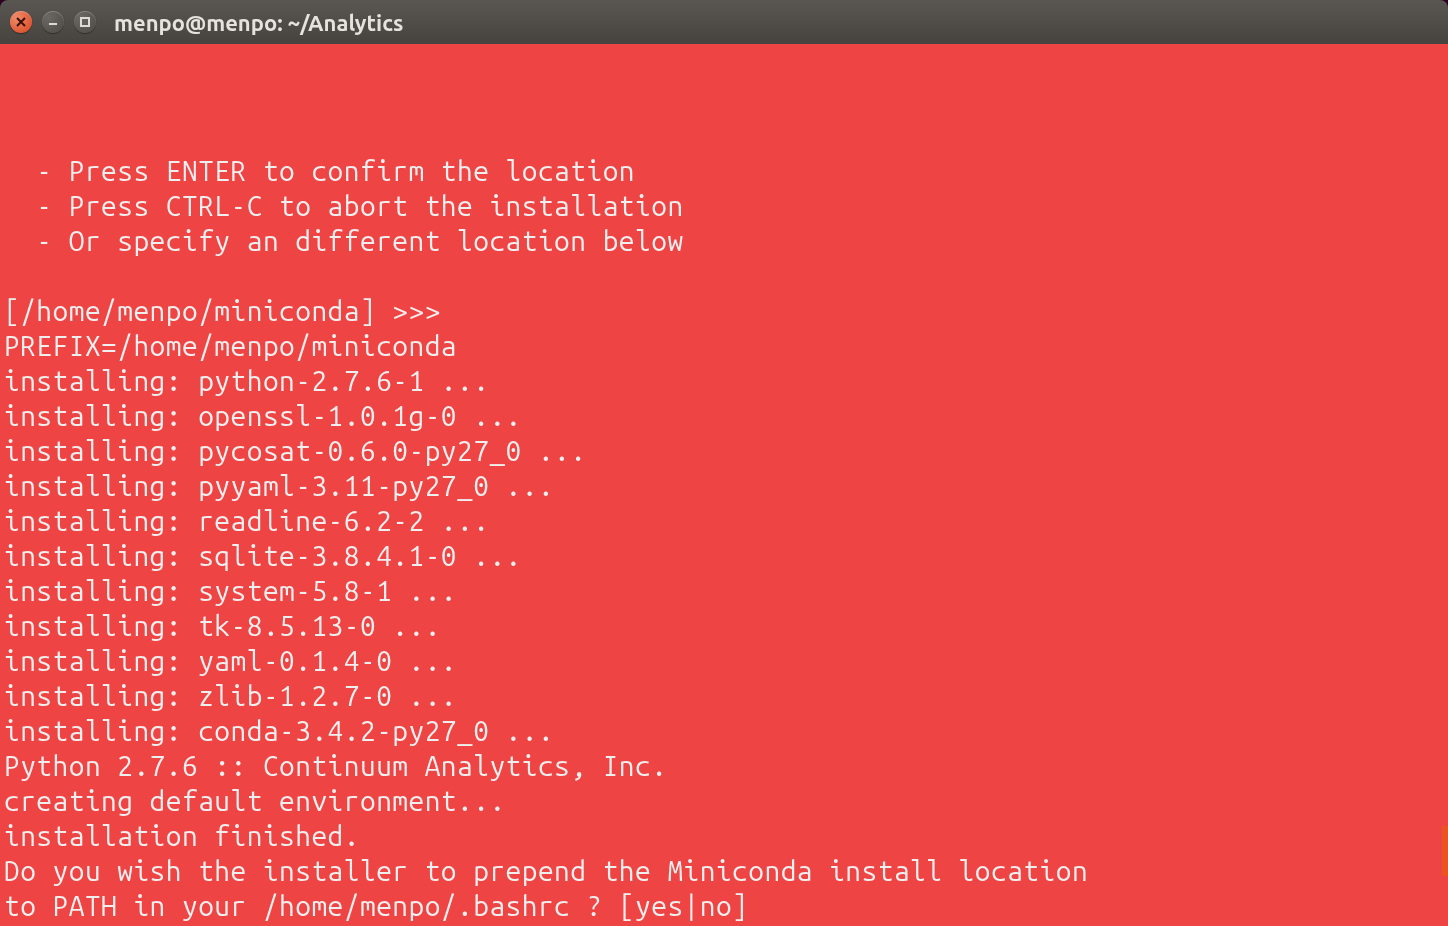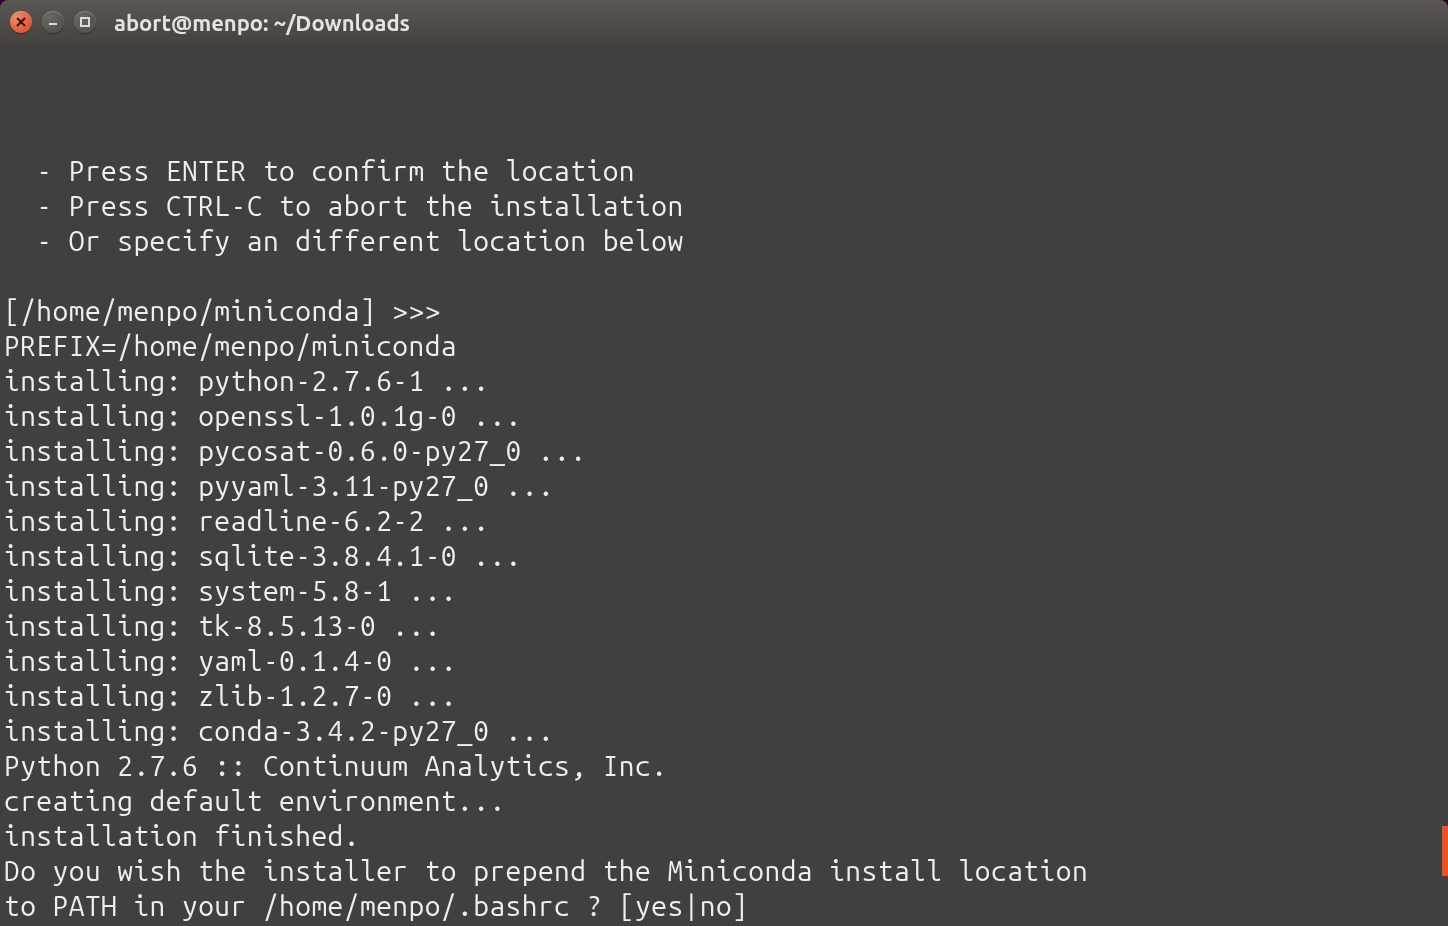--- a/index.html
+++ b/index.html
@@ -49,21 +49,21 @@
   .wbtn.minimize { background: radial-gradient(circle at 30% 30%, #6b6863, #4c4945); color: #2a2824; }
   .wbtn.maximize { background: radial-gradient(circle at 30% 30%, #6b6863, #4c4945); color: #2a2824; }
   .wbtn svg { width: 12px; height: 12px; }
 
   .title-text { white-space: pre; }
 
   
   .terminal {
     width: 100%;
     height: calc(100% - 44px);
-    background: #404040;
+    background: #ef4444;
     box-sizing: border-box;
     padding: 4px 4px 0 4px;
     line-height: 35px;
     letter-spacing: 0.5px;
     white-space: pre;
     position: relative;
   }
   .line { white-space: pre; }
   .scroll-indicator {
     position: absolute;
@@ -88,20 +88,20 @@
       <svg viewBox="0 0 12 12">
           <path d="M2 8 L10 8" stroke="#ddd9d3" stroke-width="2" fill="none"></path>
         </svg>
     </div>
     <div class="wbtn maximize">
       <svg viewBox="0 0 12 12">
           <rect x="2" y="2" width="8" height="8" stroke="#ddd9d3" stroke-width="2" fill="none"></rect>
         </svg>
     </div>
   </div>
-  <span class="title-text">abort@menpo: ~/Downloads</span>
+  <span class="title-text">menpo@menpo: ~/Analytics</span>
 </div>
 
 <div class="terminal">
   <div id="term-lines"><div class="line">&nbsp;</div><div class="line">  - Press ENTER to confirm the location</div><div class="line">  - Press CTRL-C to abort the installation</div><div class="line">  - Or specify an different location below</div><div class="line">&nbsp;</div><div class="line">[/home/menpo/miniconda] &gt;&gt;&gt; </div><div class="line">PREFIX=/home/menpo/miniconda</div><div class="line">installing: python-2.7.6-1 ...</div><div class="line">installing: openssl-1.0.1g-0 ...</div><div class="line">installing: pycosat-0.6.0-py27_0 ...</div><div class="line">installing: pyyaml-3.11-py27_0 ...</div><div class="line">installing: readline-6.2-2 ...</div><div class="line">installing: sqlite-3.8.4.1-0 ...</div><div class="line">installing: system-5.8-1 ...</div><div class="line">installing: tk-8.5.13-0 ...</div><div class="line">installing: yaml-0.1.4-0 ...</div><div class="line">installing: zlib-1.2.7-0 ...</div><div class="line">installing: conda-3.4.2-py27_0 ...</div><div class="line">Python 2.7.6 :: Continuum Analytics, Inc.</div><div class="line">creating default environment...</div><div class="line">installation finished.</div><div class="line">Do you wish the installer to prepend the Miniconda install location</div><div class="line">to PATH in your /home/menpo/.bashrc ? [yes|no]</div></div>
   
   <div class="scroll-indicator"></div>
 </div>
 
 </body></html>

